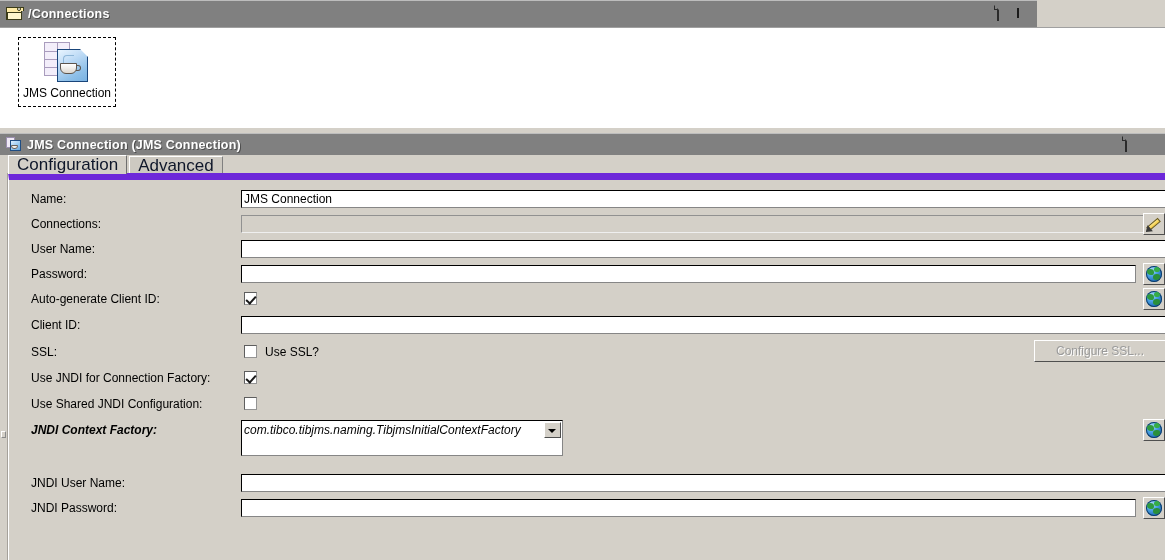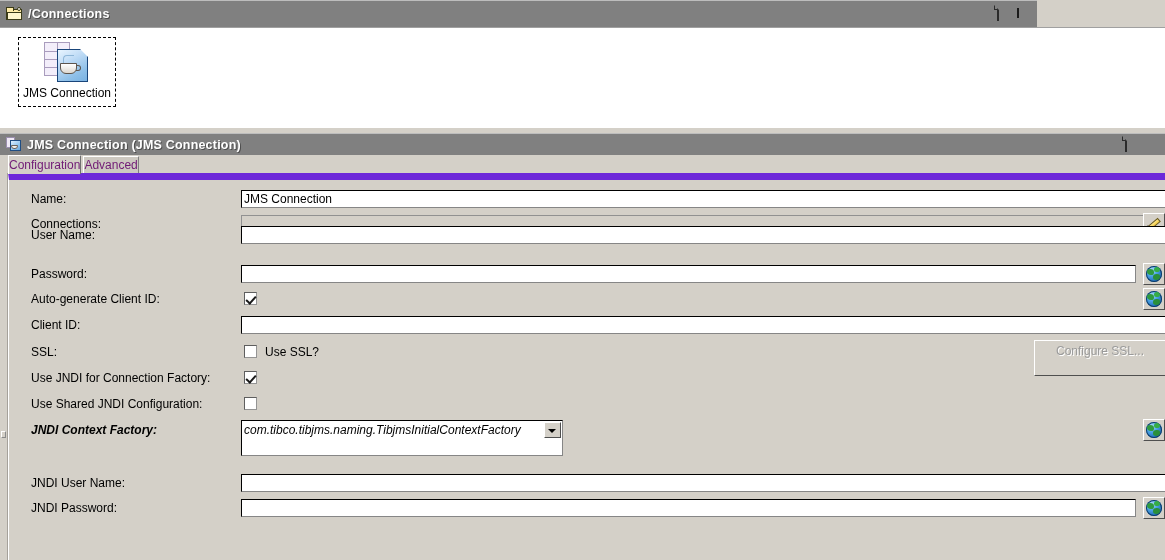--- a/index.html
+++ b/index.html
@@ -270,30 +270,30 @@
     position: absolute;
     left: 8px;
     top: 22px;
     height: 19px;
     display: flex;
     align-items: flex-end;
   }
   .tab {
     height: 18px;
     line-height: 17px;
-    padding: 0 0;
-    font-size: 12px;
+    padding: 0 8px;
+    font-size: 17px;
     background: #d4d0c8;
     border: 1px solid #ffffff;
     border-right-color: #808080;
     border-bottom: none;
     box-sizing: border-box;
     cursor: default;
     position: relative;
-    color: #701a75;
+    color: #0f172a;
   }
   .tab.active {
     background: #d4d0c8;
     height: 19px;
     line-height: 18px;
     font-weight: normal;
     z-index: 2;
     border-top-color: #ffffff;
     border-left-color: #ffffff;
     border-right-color: #6f6f6f;
@@ -512,21 +512,21 @@
     left: -1px; top: 10px;
     width: 0; height: 0;
     border-top: 4px solid transparent;
     border-bottom: 4px solid transparent;
     border-right: 6px solid #3a3a3a;
     transform: rotate(-40deg);
   }
 
   .btn {
     position: absolute;
-    height: 36px;
+    height: 22px;
     background: #d4d0c8;
     border: 1px solid #ffffff;
     border-right-color: #4f4f4f;
     border-bottom-color: #4f4f4f;
     box-sizing: border-box;
     font-size: 12px;
     line-height: 20px;
     text-align: center;
     cursor: default;
   }
@@ -616,21 +616,21 @@
         <div class="lbl">Connections:</div>
         <div class="field readonly" style="top:2px; width:905px;"></div>
         <div class="iconbtn" style="left:1134px; top:0px;">
           <span class="pencil">
             <span class="body"></span>
               <span class="tip"></span>
           </span>
         </div>
       </div>
 
-      <div class="row" style="top:44px;text-align:right;">
+      <div class="row" style="top:58px;text-align:right;">
         <div class="lbl">User Name:</div>
         <div class="field" style="top:2px; width:925px;"></div>
       </div>
 
       <div class="row" style="top:83px;">
         <div class="lbl">Password:</div>
         <div class="field" style="top:2px; width:895px;"></div>
         <div class="iconbtn" style="left:1134px; top:0px;">
           <span class="globe">
             <span class="land-a"></span>

